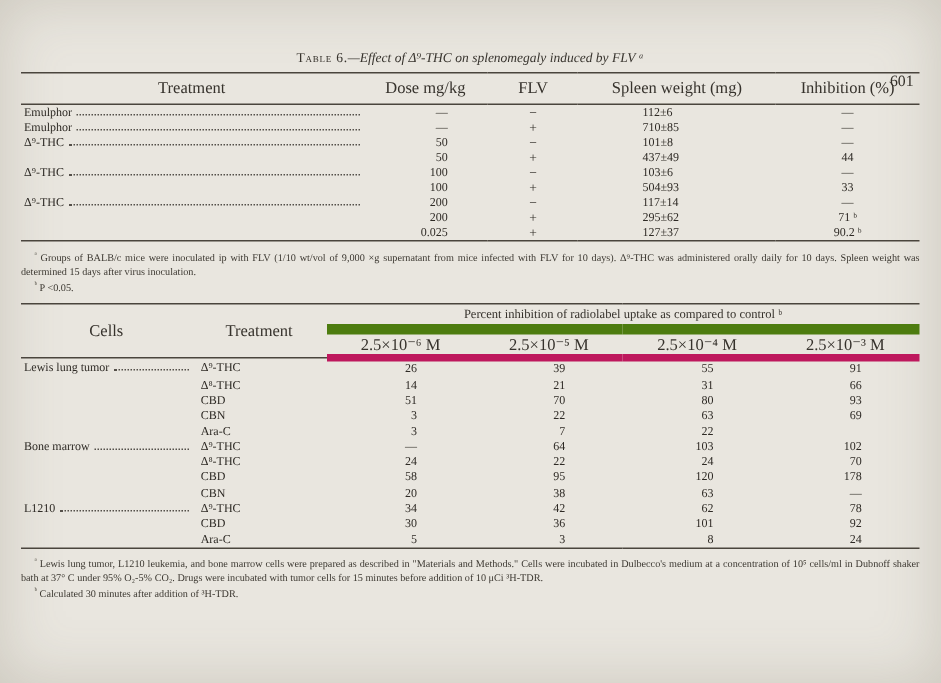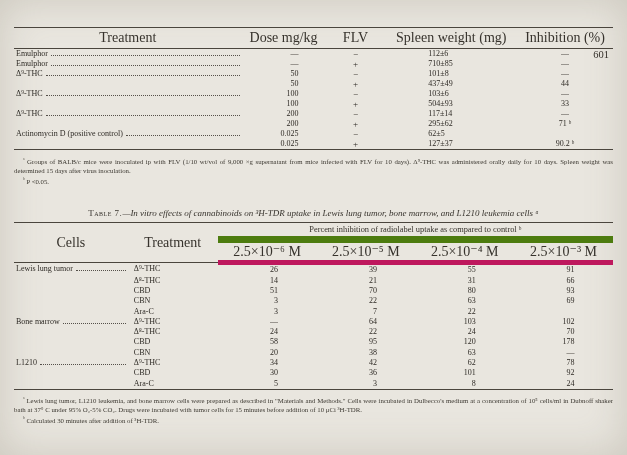--- a/index.html
+++ b/index.html
@@ -28,21 +28,21 @@
   .tbl-title { text-align: center; font-size: 9px; color: #37332d; }
   .tbl-title .lbl { font-variant: small-caps; letter-spacing: 0.5px; }
   .tbl-title .rest { font-style: italic; }
   #t6-title { margin-top: 11px; }
   #t7-title { margin-top: 21px; }
 
   
   table { border-collapse: collapse; width: 100%; table-layout: fixed; }
   #table6 { margin-top: 5px; border-top: 1.6px solid #4a453d; border-bottom: 1.6px solid #4a453d; }
   #table7 { margin-top: 4px; border-top: 1.6px solid #4a453d; border-bottom: 1.6px solid #4a453d; }
-  th { font-weight: normal; font-size: 14px; color: #36322c; }
+  th { font-weight: normal; font-size: 11px; color: #36322c; }
   #table6 thead th { height: 21px; vertical-align: middle; border-bottom: 1px solid #4a453d; }
   td { font-size: 8px; height: 10px; line-height: 10px; vertical-align: middle; color: #2e2a25; }
   #table7 td { height: 10.3px; line-height: 10.3px; }
 
   
   .col-treatment { text-align: left; padding-left: 2px; }
   .col-dose, .col-flv, .col-spleen, .col-inhibition { text-align: center; }
   .col-dose .val { display: inline-block; min-width: 30px; text-align: right; }
   .col-spleen .val { display: inline-block; min-width: 46px; text-align: left; }
   .col-flv { font-size: 9px; }
@@ -75,20 +75,23 @@
 </style>
 </head>
 <body>
 
 <div class="sheet">
 
   <div class="runhead">
     <div class="pageno">601</div>
   </div>
 
+  <div class="tbl-title" id="t6-title">
+    <span class="lbl">Table 6.</span><span class="rest">—Effect of Δ⁹-THC on splenomegaly induced by FLV ᵃ</span>
+  </div>
 
   <table id="table6">
     <colgroup>
       <col style="width:38%">
         <col style="width:14%">
         <col style="width:10%">
         <col style="width:22%">
         <col style="width:16%">
     </colgroup>
     <thead>
@@ -176,49 +179,34 @@
           <td class="col-inhibition"><span class="val">—</span></td>
         </tr>
         <tr>
           <td class="col-treatment"></td>
           <td class="col-dose"><span class="val">200</span></td>
           <td class="col-flv"><span class="val">+</span></td>
           <td class="col-spleen"><span class="val">295±62</span></td>
           <td class="col-inhibition"><span class="val">71 ᵇ</span></td>
         </tr>
         <tr>
-          <td class="col-treatment">
-            <span class="leader">
-              <span class="txt">Actinomycin D (positive control)</span>
-              <span class="fill"></span>
-            </span>
-          </td>
-          <td class="col-dose"><span class="val">0.025</span></td>
-          <td class="col-flv"><span class="val">−</span></td>
-          <td class="col-spleen"><span class="val">62±5</span></td>
-          <td class="col-inhibition"></td>
-        </tr>
-        <tr>
           <td class="col-treatment"></td>
           <td class="col-dose"><span class="val">0.025</span></td>
           <td class="col-flv"><span class="val">+</span></td>
           <td class="col-spleen"><span class="val">127±37</span></td>
           <td class="col-inhibition"><span class="val">90.2 ᵇ</span></td>
         </tr>
       </tbody>
   </table>
 
   <div class="footnotes" id="t6-footnotes">
     <p class="fn"><span class="mk">ᵃ</span> <span>Groups of BALB/c mice were inoculated ip with FLV (1/10 wt/vol of 9,000 ×g supernatant from mice infected with FLV for 10 days). Δ⁹-THC was administered orally daily for 10 days. Spleen weight was determined 15 days after virus inoculation.</span></p>
     <p class="fn"><span class="mk">ᵇ</span> <span>P &lt;0.05.</span></p>
   </div>
 
-  <div class="tbl-title" id="t7-title">
-    <span class="lbl">Table 7.</span><span class="rest">—In vitro effects of cannabinoids on ³H-TDR uptake in Lewis lung tumor, bone marrow, and L1210 leukemia cells ᵃ</span>
-  </div>
 
   <table id="table7">
     <colgroup>
       <col style="width:19%">
         <col style="width:15%">
         <col style="width:16.5%">
         <col style="width:16.5%">
         <col style="width:16.5%">
         <col style="width:16.5%">
     </colgroup>

